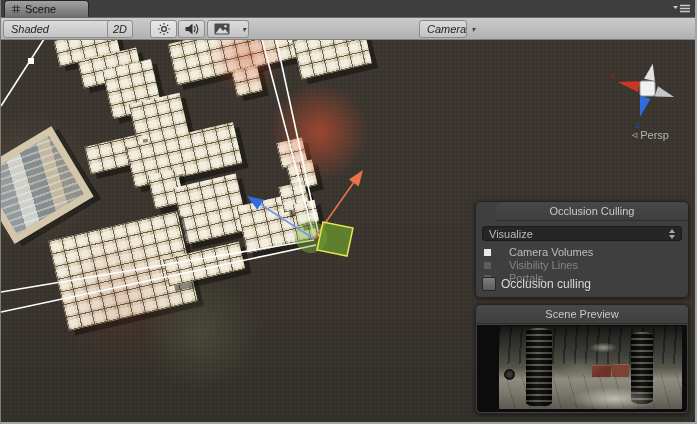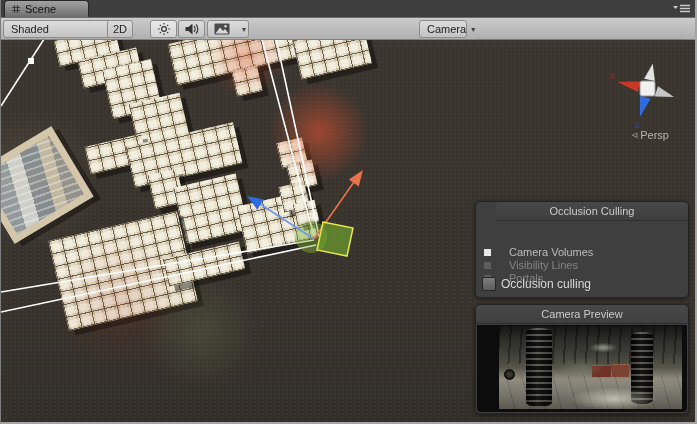--- a/index.html
+++ b/index.html
@@ -27,21 +27,21 @@
   .toolbar {
     position:absolute; left:0; top:17px; right:0; height:23px;
     background:linear-gradient(#cbcbcb,#b0b0b0);
     border-top:1px solid #6b6b6b; border-bottom:1px solid #828282;
   }
   .tbtn {
     position:absolute; top:2px; height:18px;
     background:linear-gradient(#dcdcdc,#c3c3c3);
     border:1px solid #8d8d8d; border-radius:3px;
     display:flex; align-items:center; justify-content:center;
-    font-size:11px; color:#1e1e1e; cursor:pointer;
+    font-size:11px; color:#1e1e1e; cursor:pointer;font-style:italic;
   }
   .tbtn.pressed { background:linear-gradient(#e9e9e9,#d6d6d6); }
   .dropdown { justify-content:flex-start; padding:0 7px; }
   .dd-arrow { font-size:8px; color:#444; margin-left:auto; padding-left:5px; }
   .searchbox {
     position:absolute; left:468px; top:21px; width:222px; height:16px;
     background:#d0d0d0; border:1px solid #7c7c7c; border-radius:8px;
     display:flex; align-items:center; padding:0 8px 0 5px;
   }
   .searchbox input {
@@ -278,20 +278,27 @@
       <text x="11" y="21" font-size="9" font-weight="bold" fill="#8e2418">x</text>
       <text x="36" y="70" font-size="9" font-weight="bold" fill="#24429e">z</text>
     </svg>
     <div class="persp-label">
       <span>◃</span>
       <span>Persp</span>
     </div>
 
     <div class="panel" id="occlusion-panel">
       <div class="panel-title">Occlusion Culling</div>
+      <div class="viz-dropdown">
+        <span>Visualize</span>
+        <span class="updown">
+            <i class="u"></i>
+            <i class="d"></i>
+          </span>
+      </div>
       <div class="viz-list" id="visualize-options">
           <div class="viz-row on">
             <span class="vbox"></span>
             <span>Camera Volumes</span>
           </div>
           <div class="viz-row off">
             <span class="vbox"></span>
             <span>Visibility Lines</span>
           </div>
           <div class="viz-row off">
@@ -299,21 +306,21 @@
             <span>Portals</span>
           </div>
         </div>
       <div class="oc-toggle">
         <span class="bigbox"></span>
         <span class="lbl">Occlusion culling</span>
       </div>
     </div>
 
     <div class="panel" id="preview-panel">
-      <div class="panel-title">Camera Preview</div>
+      <div class="panel-title">Scene Preview</div>
       <div class="preview-mat">
         <div class="cp-img">
           <div class="cp-truss"></div>
           <div class="cp-pillar left"></div>
           <div class="cp-pillar right"></div>
           <div class="cp-box b1"></div>
           <div class="cp-box b2"></div>
           <div class="cp-floorlines"></div>
           <div class="cp-port"></div>
           <div class="cp-light"></div>

